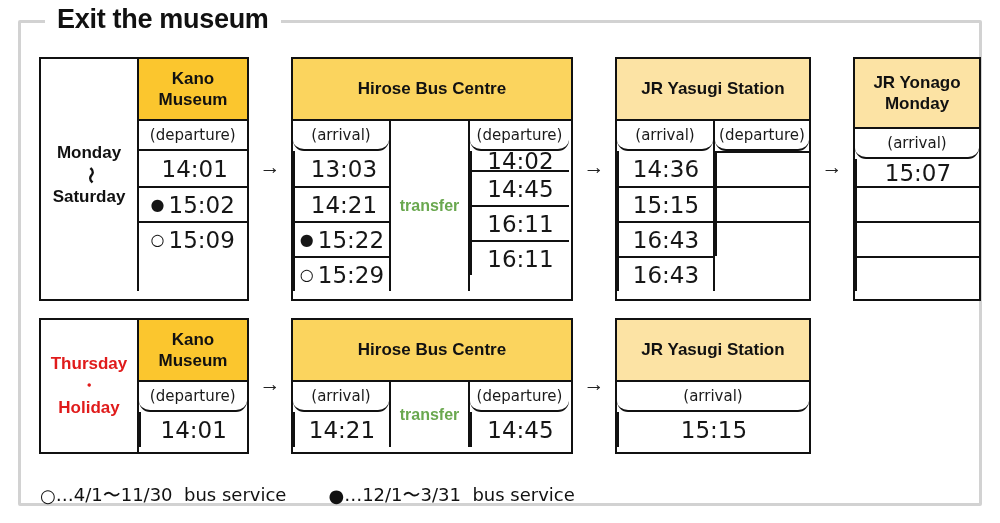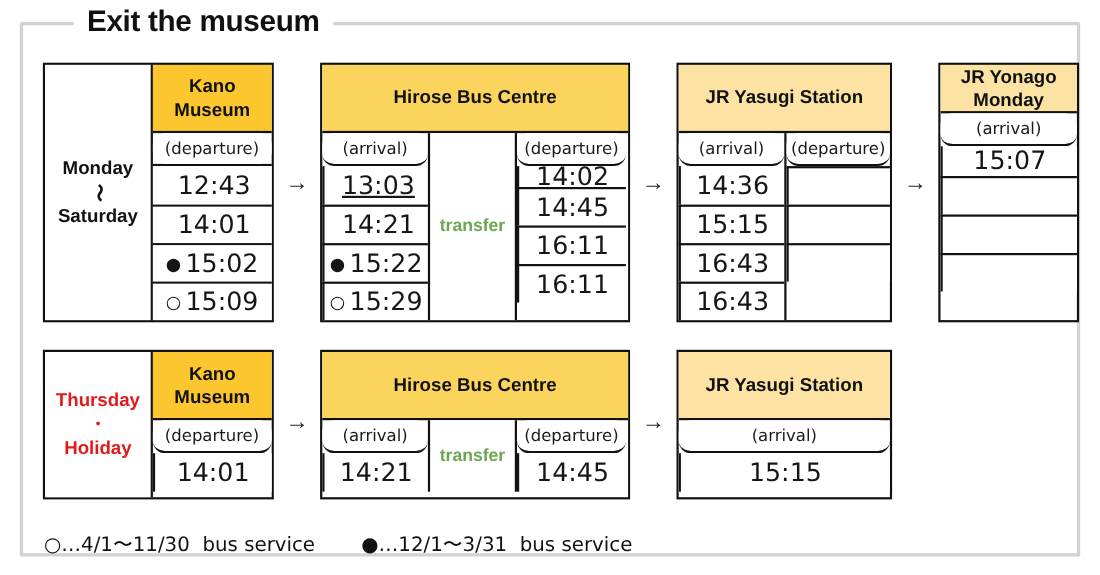--- a/index.html
+++ b/index.html
@@ -14,21 +14,21 @@
   
   #panel {
     position: absolute;
     left: 18px; top: 20px;
     width: 964px; height: 486px;
     border: 3px solid #d2d2d2;
     border-radius: 2px;
   }
   #title {
     position: absolute;
-    left: 46px; top: -2px;
+    left: 24px; top: -2px;
     padding: 0 12px;
     background: #ffffff;
     font-size: 27px;
     font-weight: bold;
     line-height: 30px;
     color: #111111;
     letter-spacing: -0.3px;
     white-space: nowrap;
     transform: translateY(-17px);
   }
@@ -177,26 +177,20 @@
         <div class="sta bus" style="height:62px; flex-direction:column;">
           <span>Kano</span>
           <span>Museum</span>
         </div>
         <div class="subrow" style="height:30px;">
           <div class="cell sub" style="width:107.5px;">(departure)</div>
         </div>
         <div class="datarow" style="height:35px;">
           <div class="cell time" style="width:107.5px;">
               <span class="mk"></span>
-              <span>12:43</span>
-            </div>
-        </div>
-        <div class="datarow" style="height:35px;">
-          <div class="cell time" style="width:107.5px;">
-              <span class="mk"></span>
               <span>14:01</span>
             </div>
         </div>
         <div class="datarow" style="height:35px;">
           <div class="cell time" style="width:107.5px;">
               <span class="mk">●</span>
               <span>15:02</span>
             </div>
         </div>
         <div class="datarow" style="height:35px;">
@@ -213,21 +207,21 @@
     <div class="arrow-spacer" style="height:92px;"></div>
     <div class="arrow-cell" style="height:35px;">→</div>
   </div>
 
   <div class="grp" style="width:282px;">
     <div class="sta bus2" style="height:62px;">Hirose Bus Centre</div>
     <div style="display:flex; align-items:stretch; height:170px;">
 
       <div style="width:96px; display:flex; flex-direction:column;">
         <div class="cell sub" style="height:30px; border-bottom:2.5px solid #111;">(arrival)</div>
-        <div class="cell time" style="height:35px;text-decoration:underline;">
+        <div class="cell time" style="height:35px;">
             <span class="mk"></span>
             <span>13:03</span>
           </div>
         <div class="cell time" style="height:35px; border-top:2.5px solid #111;">
             <span class="mk"></span>
             <span>14:21</span>
           </div>
         <div class="cell time" style="height:35px; border-top:2.5px solid #111;">
             <span class="mk">●</span>
             <span>15:22</span>
@@ -273,21 +267,21 @@
       </div>
     </div>
   </div>
 
   <div class="arrowcol">
     <div class="arrow-spacer" style="height:92px;"></div>
     <div class="arrow-cell" style="height:35px;">→</div>
   </div>
 
   <div class="grp" style="width:128px;">
-    <div class="sta rail" style="height:44px; flex-direction:column;">
+    <div class="sta rail" style="height:70px; flex-direction:column;">
       <span>JR Yonago</span>
       <span>Monday</span>
     </div>
     <div style="display:flex; flex-direction:column; height:170px;">
       <div class="cell sub" style="height:30px; border-bottom:2.5px solid #111;">(arrival)</div>
       <div class="cell time" style="height:27px;">15:07</div>
       <div class="cell time" style="height:35px; border-top:2.5px solid #111;"></div>
       <div class="cell time" style="height:35px; border-top:2.5px solid #111;"></div>
       <div class="cell time" style="height:35px; border-top:2.5px solid #111;"></div>
     </div>

